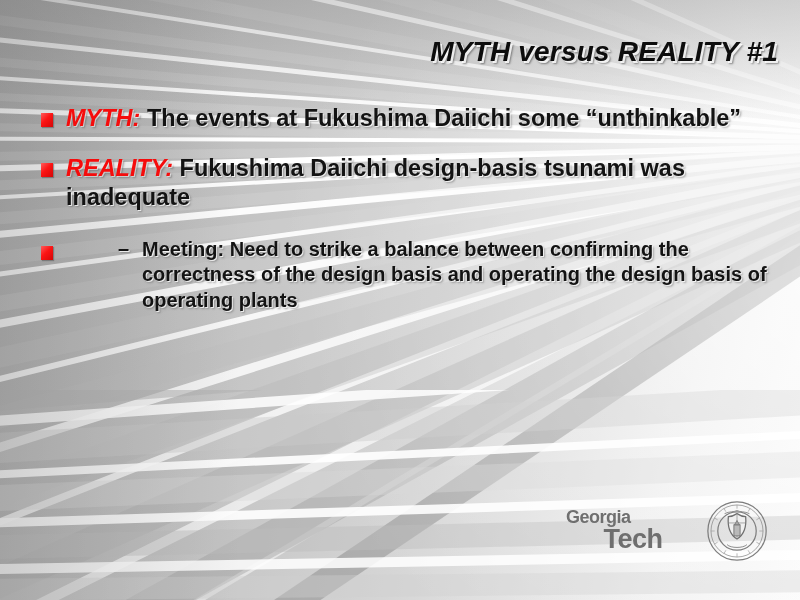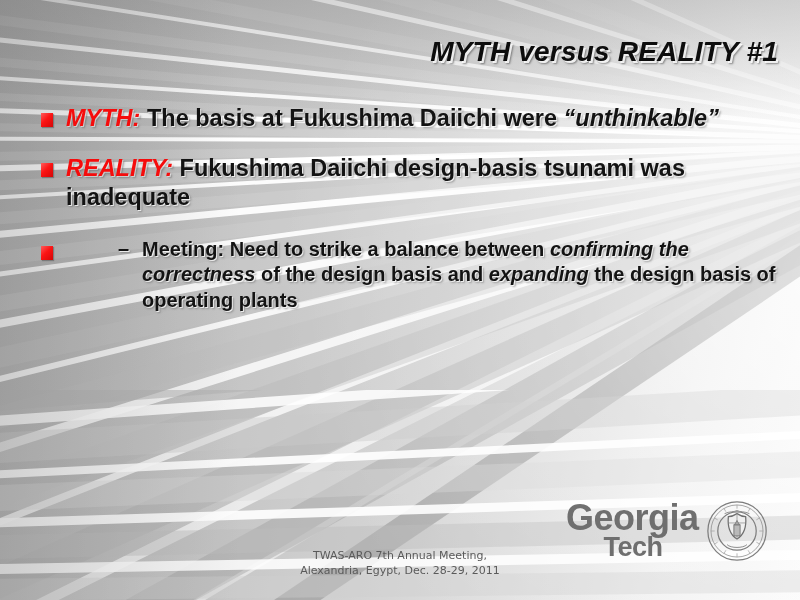--- a/index.html
+++ b/index.html
@@ -130,21 +130,21 @@
     font-weight: bold;
     line-height: 1.21;
     color: #131313;
     text-shadow: 1px 1px 0 rgba(255,255,255,0.8), 2px 2px 2px rgba(90,90,90,0.45);
   }
   .lead {
     color: #f50c0c;
     text-shadow: 1px 1px 0 rgba(255,255,255,0.55), 2px 2px 2px rgba(90,90,90,0.5);
     font-style: italic;
   }
-  .ital { font-style: italic; }
+  .ital { }
 
   .sub-row {
     position: relative;
     margin-top: 26px;
     margin-left: 52px;
     padding-left: 24px;
   }
   .sub-dash {
     position: absolute;
     left: 0;
@@ -172,21 +172,21 @@
     display: flex;
     align-items: center;
   }
   .logo-words {
     width: 140px;
     color: #6f6f6f;
     font-weight: bold;
     line-height: 0.96;
     letter-spacing: -0.5px;
   }
-  .logo-georgia { font-size: 36px; text-align: left; }
+  .logo-georgia { font-size: 18px; text-align: left; }
   .logo-tech { font-size: 27px; text-align: center; padding-right: 6px; }
   .logo-seal { width: 62px; height: 62px; }
 
   
   .footer {
     position: absolute;
     left: 200px;
     top: 549px;
     width: 400px;
     text-align: center;
@@ -256,34 +256,34 @@
   <div class="leftshade"></div>
 
   <div class="content">
 
     <div class="slide-title">MYTH versus REALITY #1</div>
 
     <div class="body-block">
 
       <div class="bullet-row">
         <span class="bullet-mark"></span>
-        <div class="bullet-text"><span class="lead">MYTH:</span><span>  The basis at Fukushima Daiichi were </span><span class="ital">“unthinkable”</span></div>
+        <div class="bullet-text"><span class="lead">MYTH:</span><span>  The events at Fukushima Daiichi some </span><span class="ital">“unthinkable”</span></div>
       </div>
 
       <div class="bullet-row">
         <span class="bullet-mark"></span>
         <div class="bullet-text"><span class="lead">REALITY:</span><span>  Fukushima Daiichi design-basis tsunami was inadequate</span></div>
       </div>
 
       <div class="bullet-row">
         <span class="bullet-mark"></span>
 
         <div class="sub-row">
           <span class="sub-dash">–</span>
-          <div class="sub-text"><span>Meeting: Need to strike a balance between </span><span class="ital">confirming the correctness</span><span> of the design basis and </span><span class="ital">expanding</span><span> the design basis of operating plants</span></div>
+          <div class="sub-text"><span>Meeting: Need to strike a balance between </span><span class="ital">confirming the correctness</span><span> of the design basis and </span><span class="ital">operating</span><span> the design basis of operating plants</span></div>
         </div>
       </div>
 
     </div>
 
     <div class="logo">
       <div class="logo-words">
         <div class="logo-georgia">Georgia</div>
         <div class="logo-tech">Tech</div>
       </div>
@@ -308,19 +308,15 @@
         <path d="M50 22 C44 26 40 27 36 27 C36 27 35 40 38 48 C40.5 55 45 60 50 63 C55 60 59.5 55 62 48 C65 40 64 27 64 27 C60 27 56 26 50 22 Z" fill="#efefef" stroke="#6f6f6f" stroke-width="2"></path>
         <path d="M50 24 L50 62" stroke="#8d8d8d" stroke-width="1.2"></path>
         <path d="M37 37 L63 37" stroke="#8d8d8d" stroke-width="1.2"></path>
         <rect x="45" y="40" width="10" height="18" fill="#b9b9b9" stroke="#6f6f6f" stroke-width="1.4"></rect>
         <path d="M46 40 L50 33 L54 40 Z" fill="#a6a6a6" stroke="#6f6f6f" stroke-width="1.2"></path>
         <path d="M30 22 C38 18 44 20 50 17 C56 20 62 18 70 22" fill="none" stroke="#8d8d8d" stroke-width="1.6"></path>
         <path d="M34 72 C40 78 60 78 66 72" fill="none" stroke="#8d8d8d" stroke-width="1.6"></path>
       </svg>
     </div>
 
-    <div class="footer">
-      <div>TWAS-ARO 7th Annual Meeting,</div>
-      <div>Alexandria, Egypt, Dec. 28-29, 2011</div>
-    </div>
 
   </div>
 </div>
 
 </body></html>

